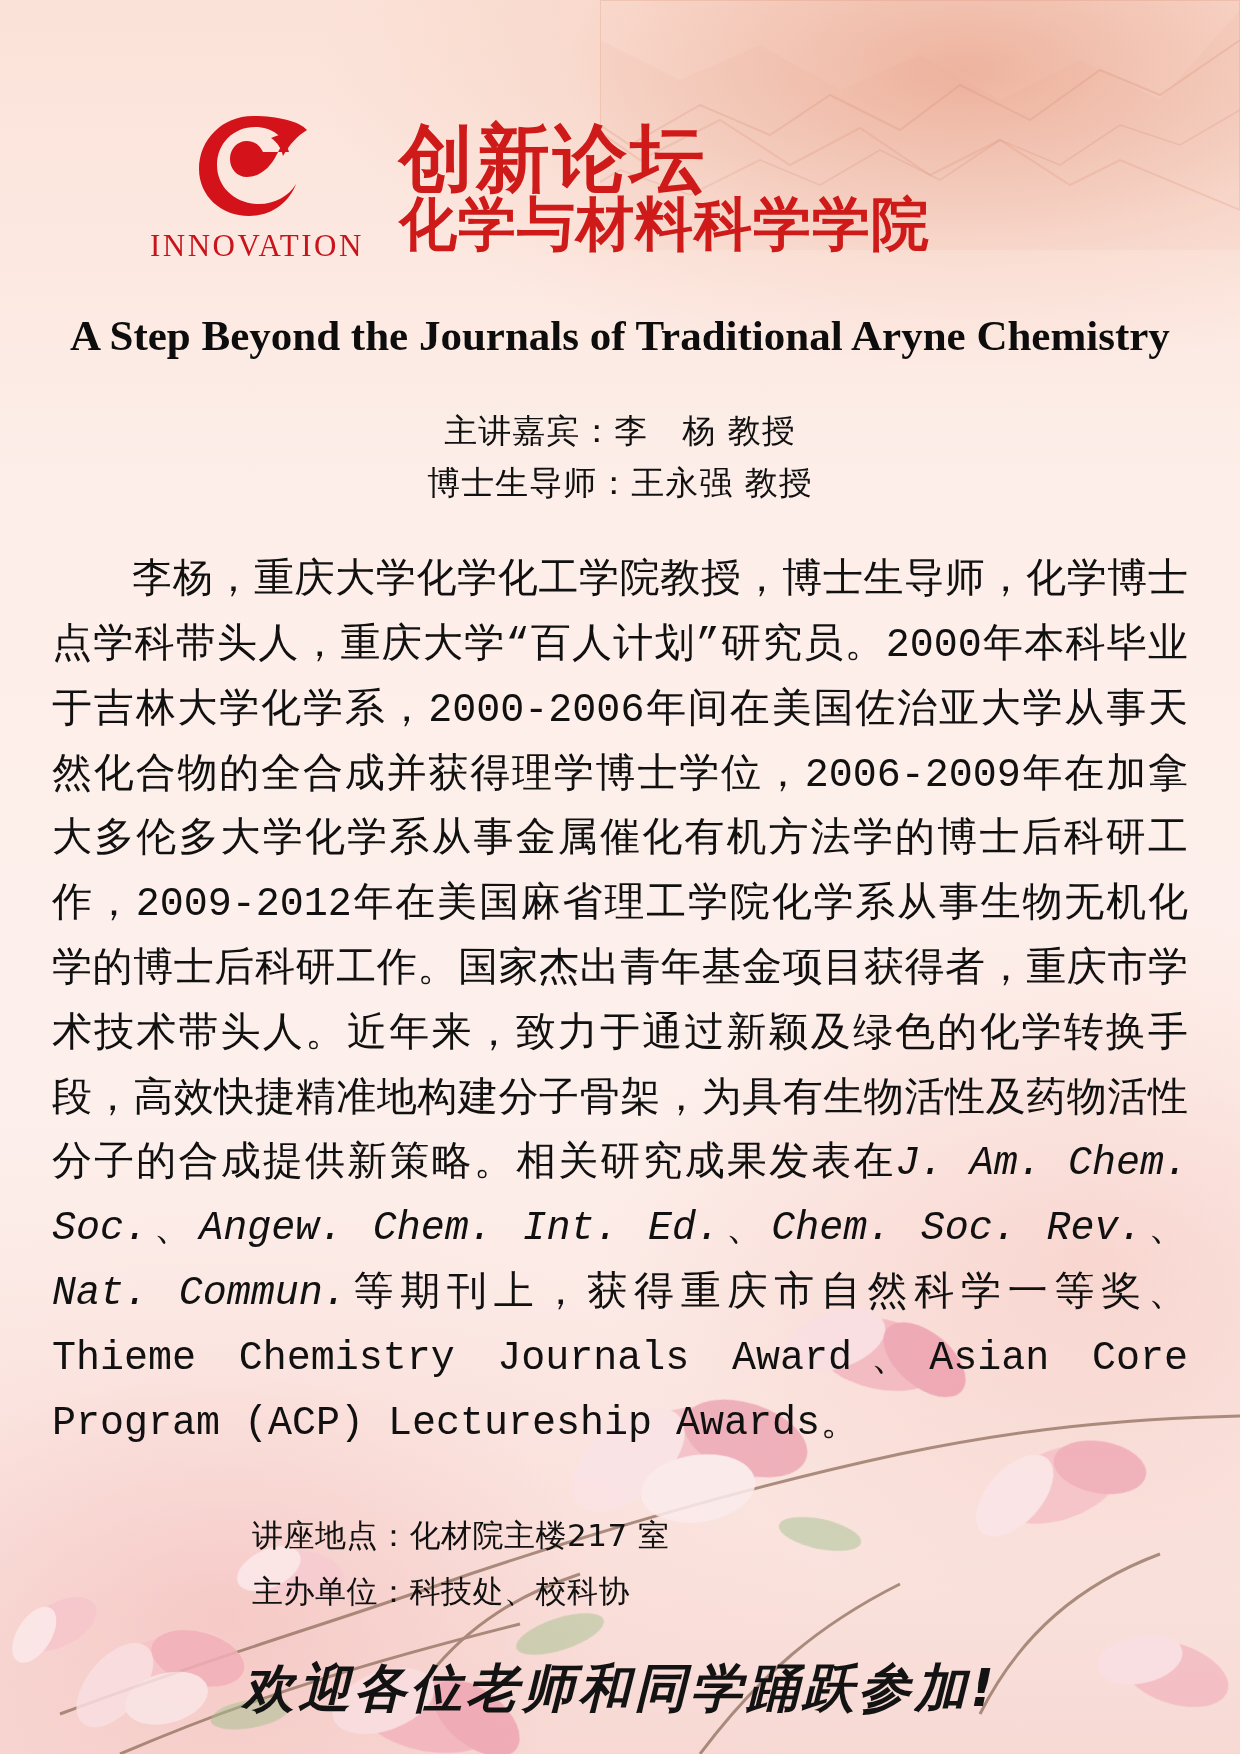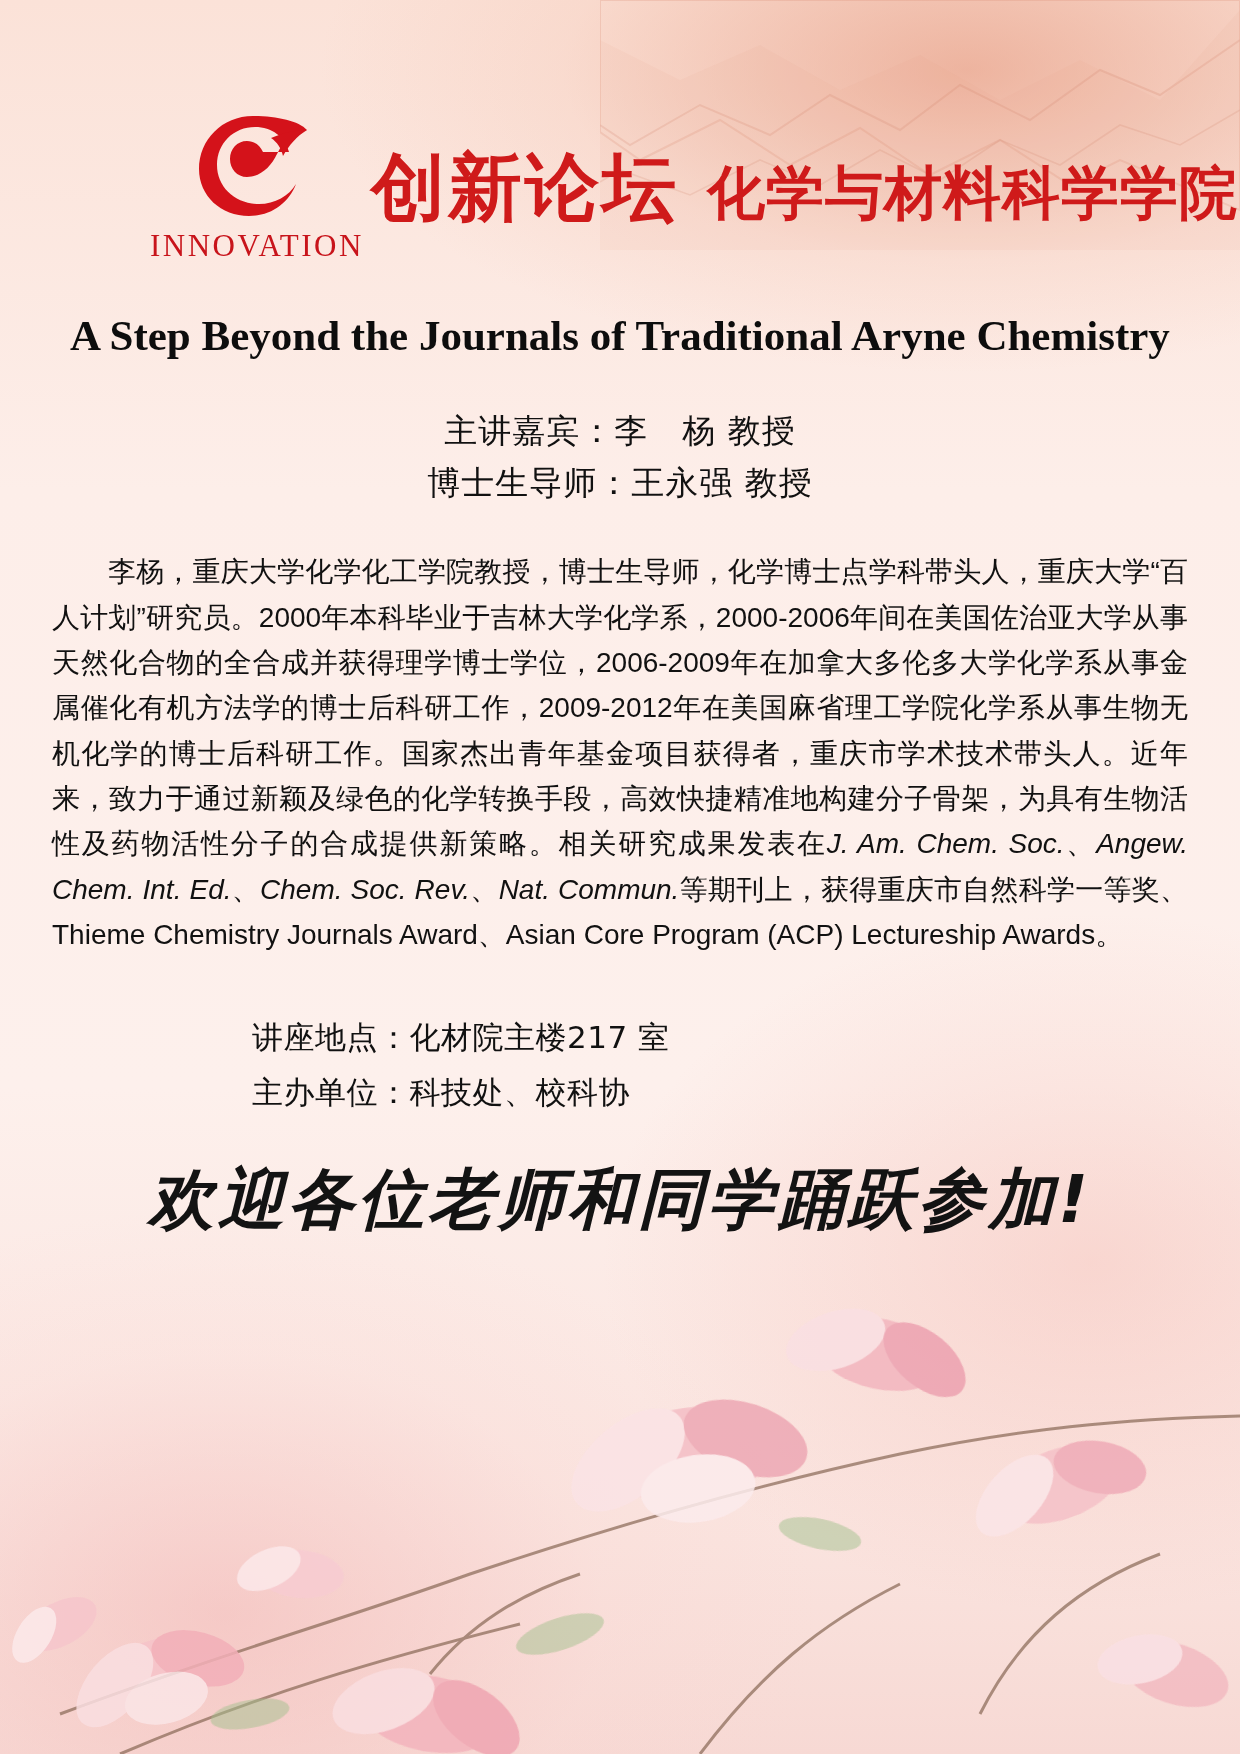--- a/index.html
+++ b/index.html
@@ -76,20 +76,21 @@
     font-size: 31px;
     letter-spacing: 2.5px;
     font-weight: 400;
     margin-top: 6px;
   }
   .header-titles {
     display: flex;
     align-items: baseline;
     margin-left: 16px;
     white-space: nowrap;
+    flex-direction: column;
   }
   .forum-title {
     font-family: "DejaVu Sans", sans-serif;
     font-weight: bold;
     font-size: 74px;
     color: #cf1a1a;
     letter-spacing: 3px;
     line-height: 1;
   }
   .forum-session {
@@ -120,22 +121,22 @@
     font-family: "DejaVu Sans", sans-serif;
     font-size: 33px;
     line-height: 1.58;
     color: #111;
   }
   .speakers div { letter-spacing: 1px; }
 
   
   .bio {
     margin: 40px 52px 0 52px;
-    font-family: Liberation Sans, sans-serif;
-    font-size: 28px;
+    font-family: Liberation Mono, monospace;
+    font-size: 40px;
     line-height: 1.62;
     color: #111;
     text-align: justify;
     text-justify: inter-ideograph;
     text-indent: 2em;
   }
   .bio i {
     font-style: italic;
   }
 
@@ -150,21 +151,21 @@
   }
   .info div { letter-spacing: 0.5px; }
 
   
   .slogan {
     margin-top: 34px;
     text-align: center;
     font-family: "DejaVu Sans", sans-serif;
     font-weight: bold;
     font-style: italic;
-    font-size: 66px;
+    font-size: 52px;
     letter-spacing: 4px;
     color: #131313;
   }
 </style>
 </head>
 <body>
 
 <div class="poster">
 
   <svg class="mountains" viewBox="0 0 640 280" preserveAspectRatio="none">

